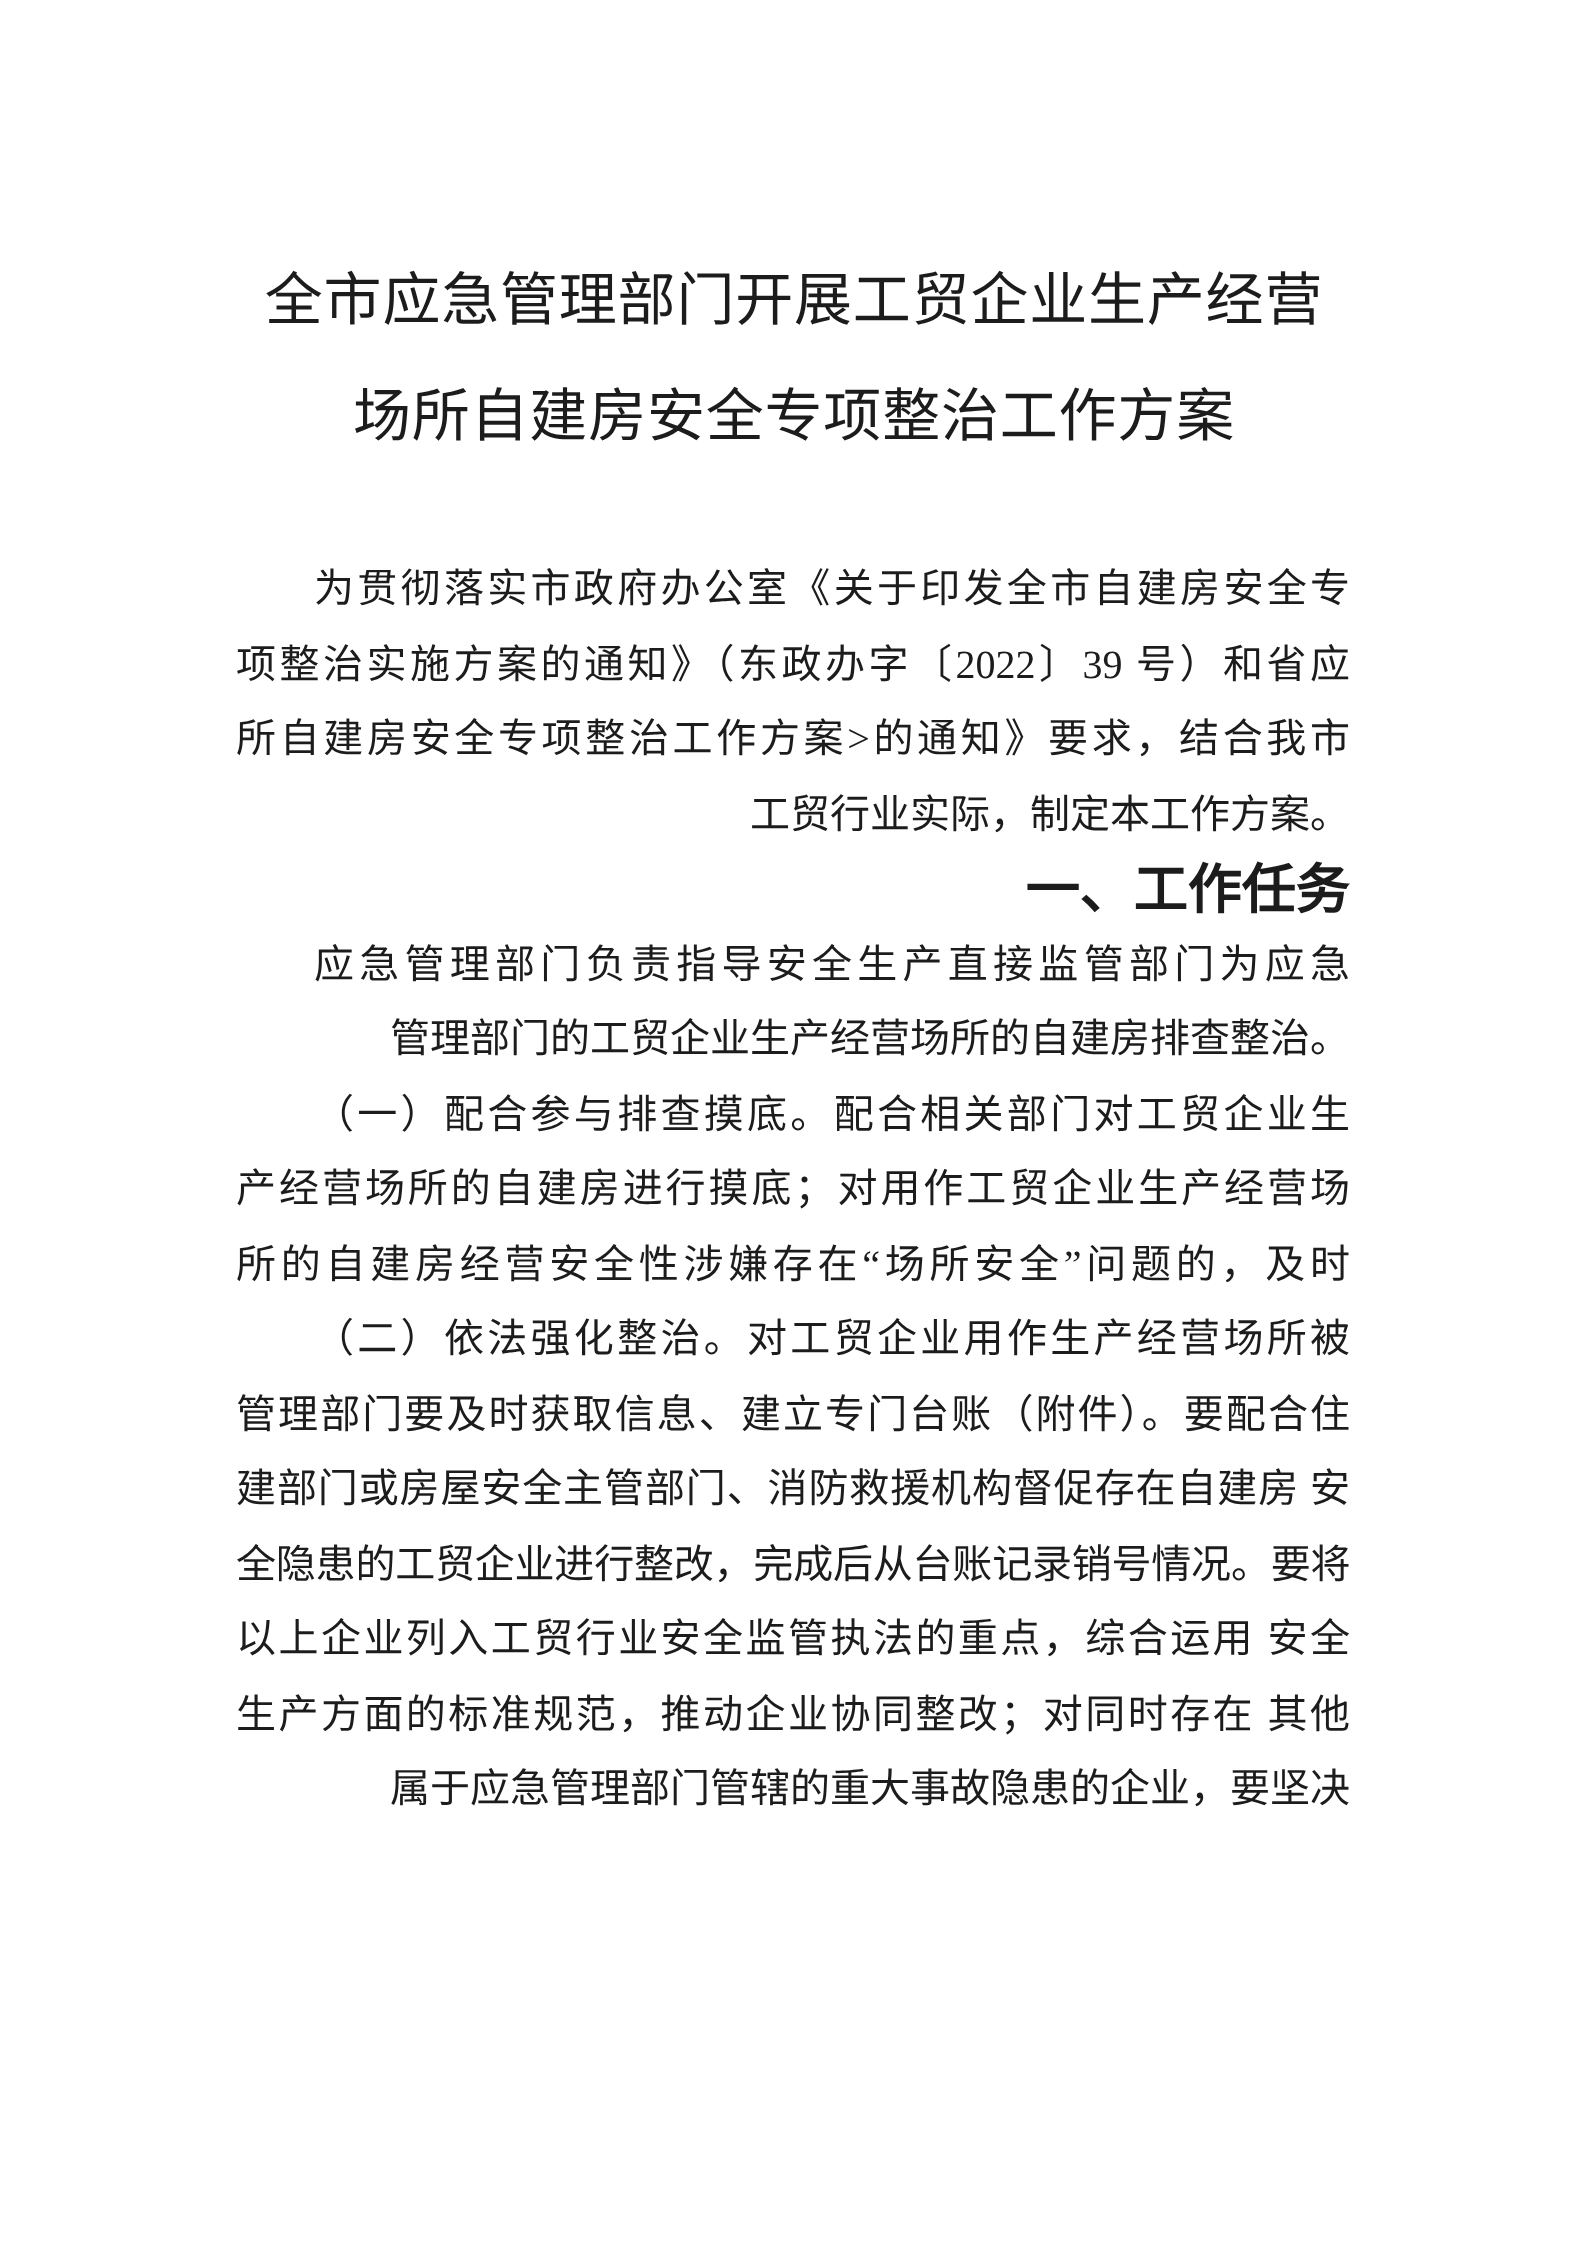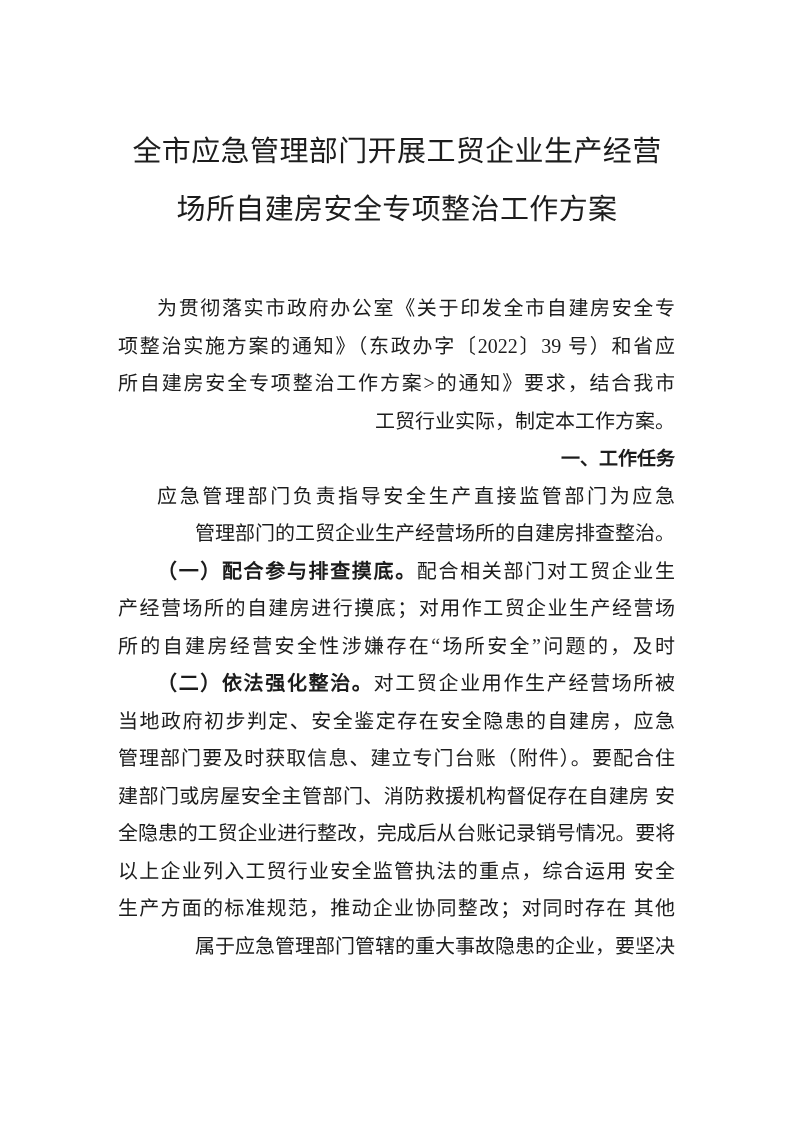--- a/index.html
+++ b/index.html
@@ -21,21 +21,21 @@
   .doc-title {
     width: 100%;
     text-align: center;
     font-size: 29px;
     line-height: 58px;
     font-weight: normal;
     letter-spacing: 0.4px;
     color: #1c1c1c;
   }
   .body-text {
-    margin-top: 52px;
+    margin-top: 39px;
     margin-left: 118px;
     width: 557px;
   }
   .line {
     font-size: 20px;
     line-height: 37.5px;
     letter-spacing: 0;
     text-align: right;
     color: #1c1c1c;
   }
@@ -43,26 +43,26 @@
     text-align: justify;
     text-align-last: justify;
   }
   .indent {
     text-indent: 39px;
   }
   .tight {
     letter-spacing: -0.25px;
   }
   .lead {
-    font-weight: bold;
+    font-weight: normal;
   }
   .heading {
     font-family: Liberation Serif, serif;
     font-weight: bold;
-    font-size: 19px;
+    font-size: 27px;
   }
 </style>
 </head>
 <body>
 
 <div class="page">
 
   <div class="doc-title">
     <div>全市应急管理部门开展工贸企业生产经营</div>
     <div>场所自建房安全专项整治工作方案</div>
@@ -78,21 +78,20 @@
     <div class="line heading indent">一、工作任务</div>
 
     <div class="line j indent">应急管理部门负责指导安全生产直接监管部门为应急</div>
     <div class="line">管理部门的工贸企业生产经营场所的自建房排查整治。</div>
 
     <div class="line j indent"><span class="lead">（一）配合参与排查摸底。</span><span>配合相关部门对工贸企业生</span></div>
     <div class="line j">产经营场所的自建房进行摸底；对用作工贸企业生产经营场</div>
     <div class="line j">所的自建房经营安全性涉嫌存在“场所安全”问题的，及时</div>
 
     <div class="line j indent"><span class="lead">（二）依法强化整治。</span><span>对工贸企业用作生产经营场所被</span></div>
-    <div class="line j">当地政府初步判定、安全鉴定存在安全隐患的自建房，应急</div>
     <div class="line j">管理部门要及时获取信息、建立专门台账（附件）。要配合住</div>
     <div class="line j">建部门或房屋安全主管部门、消防救援机构督促存在自建房 安</div>
     <div class="line j tight">全隐患的工贸企业进行整改，完成后从台账记录销号情况。要将</div>
     <div class="line j">以上企业列入工贸行业安全监管执法的重点，综合运用 安全</div>
     <div class="line j">生产方面的标准规范，推动企业协同整改；对同时存在 其他</div>
     <div class="line">属于应急管理部门管辖的重大事故隐患的企业，要坚决</div>
 
   </div>
 </div>
 

